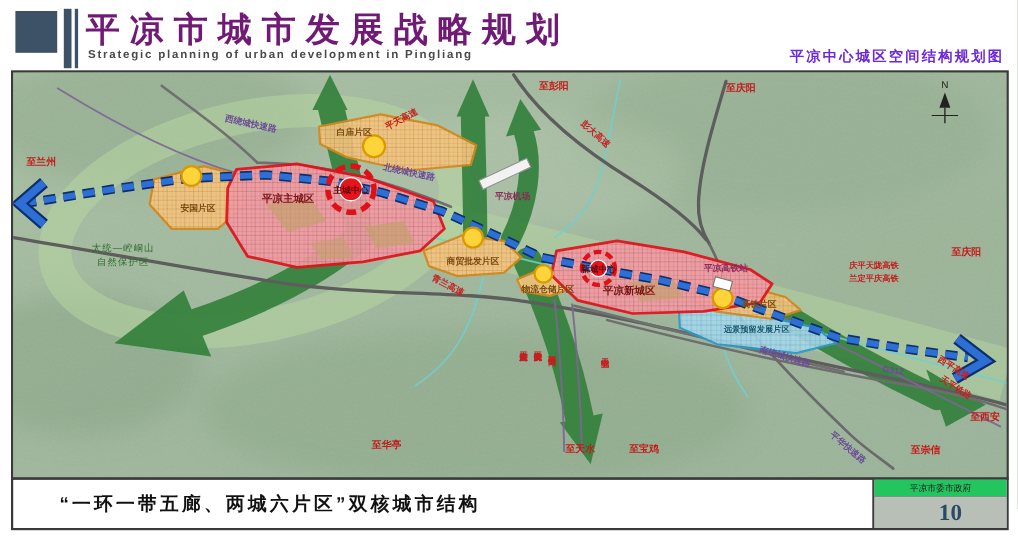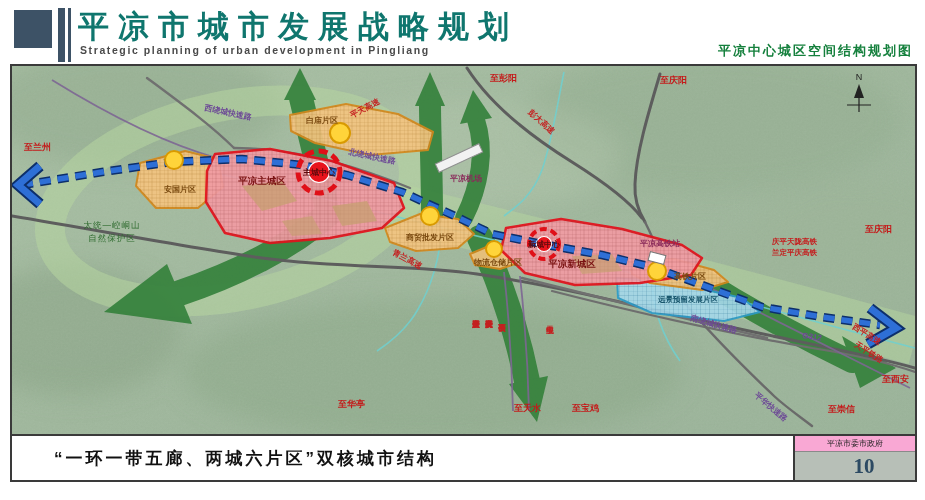--- a/index.html
+++ b/index.html
@@ -2,30 +2,30 @@
 <html><head>
 <meta charset="utf-8">
 <style>
   html,body{margin:0;padding:0;background:#e8e8e8;}
   .page{position:relative;width:925px;height:500px;background:#ffffff;font-family:"Liberation Sans",sans-serif;overflow:hidden;}
   
   .hdr{position:absolute;left:10px;top:6px;right:10px;height:56px;}
   .logo-sq{position:absolute;left:4px;top:4px;width:38px;height:38px;background:#3d5266;}
   .logo-bar1{position:absolute;left:48px;top:2px;width:7px;height:54px;background:#3d5266;}
   .logo-bar2{position:absolute;left:58px;top:2px;width:3px;height:54px;background:#3d5266;}
-  .title-zh{position:absolute;left:68px;top:0px;font-family:"Liberation Serif",serif;font-size:31px;font-weight:bold;color:#0f766e;letter-spacing:9px;white-space:nowrap;}
+  .title-zh{position:absolute;left:68px;top:0px;font-family:"Liberation Serif",serif;font-size:31px;font-weight:bold;color:#701a75;letter-spacing:9px;white-space:nowrap;}
   .title-en{position:absolute;left:70px;top:38px;font-size:10.5px;font-weight:bold;color:#4a4a4a;letter-spacing:1.6px;white-space:nowrap;text-align:center;}
-  .map-title{position:absolute;right:2px;top:36px;font-size:13px;font-weight:600;color:#15803d;letter-spacing:2px;text-align:center;}
+  .map-title{position:absolute;right:2px;top:36px;font-size:13px;font-weight:600;color:#6d28d9;letter-spacing:2px;text-align:center;}
   
   .map-frame{position:absolute;left:10px;top:64px;width:903px;height:368px;border:2px solid #3a3a3a;background:#a4bca1;box-sizing:content-box;}
   
   .ftr{position:absolute;left:10px;top:434px;width:903px;height:44px;border:2px solid #3a3a3a;display:flex;}
   .caption{flex:1;display:flex;align-items:center;padding-left:42px;font-size:17px;font-weight:bold;color:#111;letter-spacing:3px;}
   .page-box{width:120px;border-left:2px solid #3a3a3a;display:flex;flex-direction:column;}
-  .agency{height:15px;display:flex;align-items:center;justify-content:center;font-size:8px;color:#222;border-bottom:1px solid #8a8a8a;background:#f9a8d4;}
+  .agency{height:15px;display:flex;align-items:center;justify-content:center;font-size:8px;color:#222;border-bottom:1px solid #8a8a8a;background:#22c55e;}
   .pageno{flex:1;background:#b7bfb7;display:flex;align-items:center;justify-content:center;font-family:"Liberation Serif",serif;font-size:21px;font-weight:bold;color:#2c4a63;padding-left:18px;}
   
   text{font-family:"Liberation Sans",sans-serif;}
   .dest{font-size:9px;font-weight:bold;fill:#c41a1a;}
   .roadlbl{font-size:8px;font-weight:bold;fill:#c42020;}
   .fastlbl{font-size:8px;font-weight:bold;fill:#6d4a96;}
   .raillbl{font-size:7.5px;font-weight:bold;fill:#c42020;}
   .vert{writing-mode:vertical-rl;text-orientation:upright;}
   .dist-red{font-size:9.5px;font-weight:bold;fill:#7a1212;}
   .dist-org{font-size:8px;font-weight:bold;fill:#7a4a10;}

